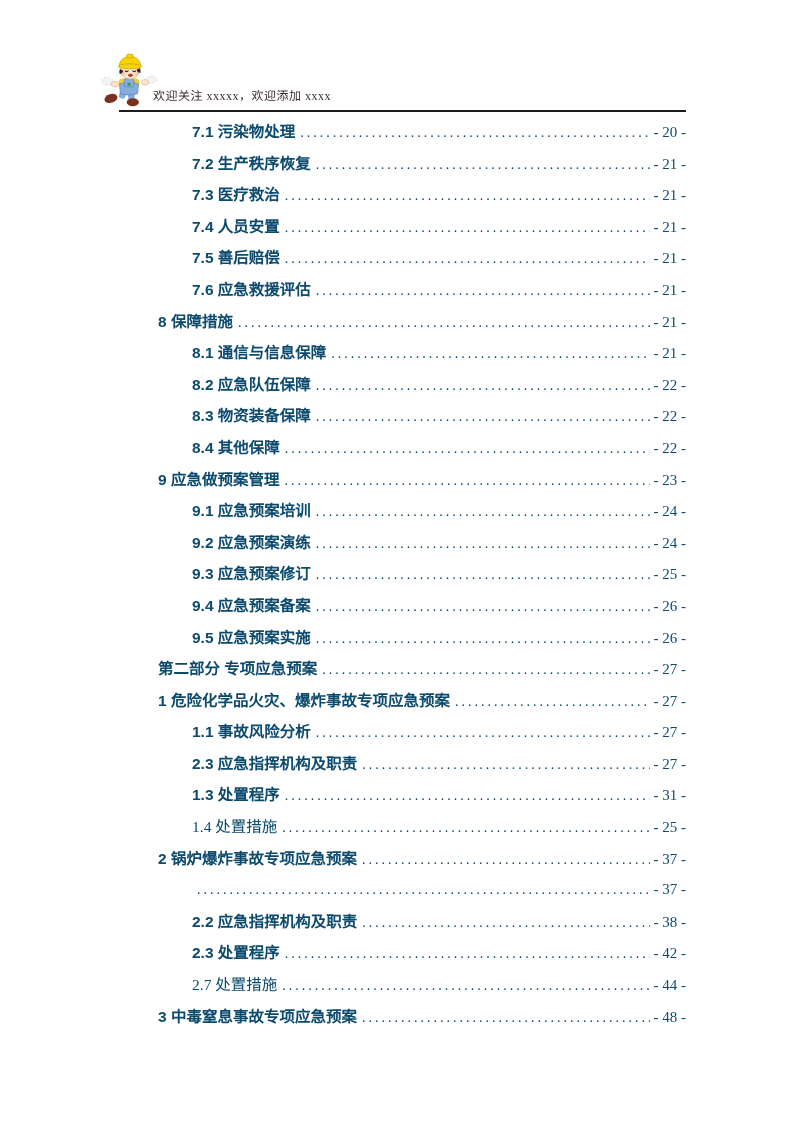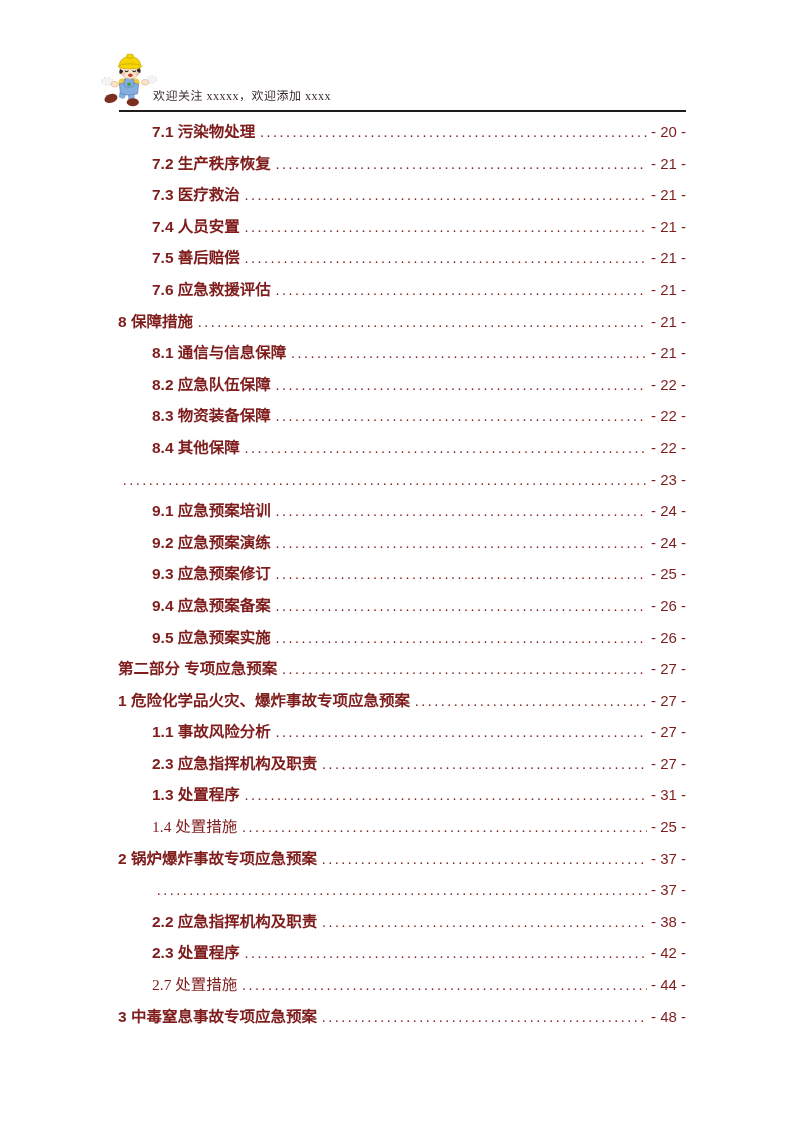--- a/index.html
+++ b/index.html
@@ -22,41 +22,41 @@
   }
   .header-rule{
     position:absolute;left:119px;top:110px;
     width:567px;height:2px;background:#1f1b1b;
   }
   
   .toc{position:absolute;left:118px;top:116px;width:568px;}
   .toc-row{
     display:flex;align-items:baseline;
     height:31.6px;line-height:31.6px;
-    font-size:15.5px;font-weight:700;color:#7f1d1d;
+    font-size:15.5px;font-weight:700;color:#0c4a6e;margin-left:40px;
   }
   .toc-row.lvl2{padding-left:34px;}
   .toc-row.light{
     font-weight:400;
     font-family:"Liberation Serif","DejaVu Serif",serif;
     text-align:right;
   }
   .toc-label{white-space:pre;flex:0 0 auto;}
   .toc-dots{
     flex:1 1 auto;overflow:hidden;white-space:nowrap;
     font-family:"Liberation Serif","DejaVu Serif",serif;
     font-weight:400;font-size:14px;letter-spacing:3px;
     padding-left:5px;min-width:0;
   }
   .toc-dots::after{
     content:"..........................................................................................................................................................";
   }
   .toc-page{
     flex:0 0 auto;white-space:pre;
-    font-family:Liberation Sans, sans-serif;
+    font-family:Liberation Serif, serif;
     font-weight:400;font-size:15px;padding-left:4px;
   }
 </style>
 </head>
 <body>
 
 <div class="page">
 
   <header class="doc-header">
     <span class="logo">
@@ -153,20 +153,21 @@
       <span class="toc-label">8.3 物资装备保障</span>
       <span class="toc-dots"></span>
       <span class="toc-page">- 22 -</span>
     </div>
       <div class="toc-row lvl2">
       <span class="toc-label">8.4 其他保障</span>
       <span class="toc-dots"></span>
       <span class="toc-page">- 22 -</span>
     </div>
       <div class="toc-row lvl1">
+      <span class="toc-label">9 应急做预案管理</span>
       <span class="toc-dots"></span>
       <span class="toc-page">- 23 -</span>
     </div>
       <div class="toc-row lvl2">
       <span class="toc-label">9.1 应急预案培训</span>
       <span class="toc-dots"></span>
       <span class="toc-page">- 24 -</span>
     </div>
       <div class="toc-row lvl2">
       <span class="toc-label">9.2 应急预案演练</span>

